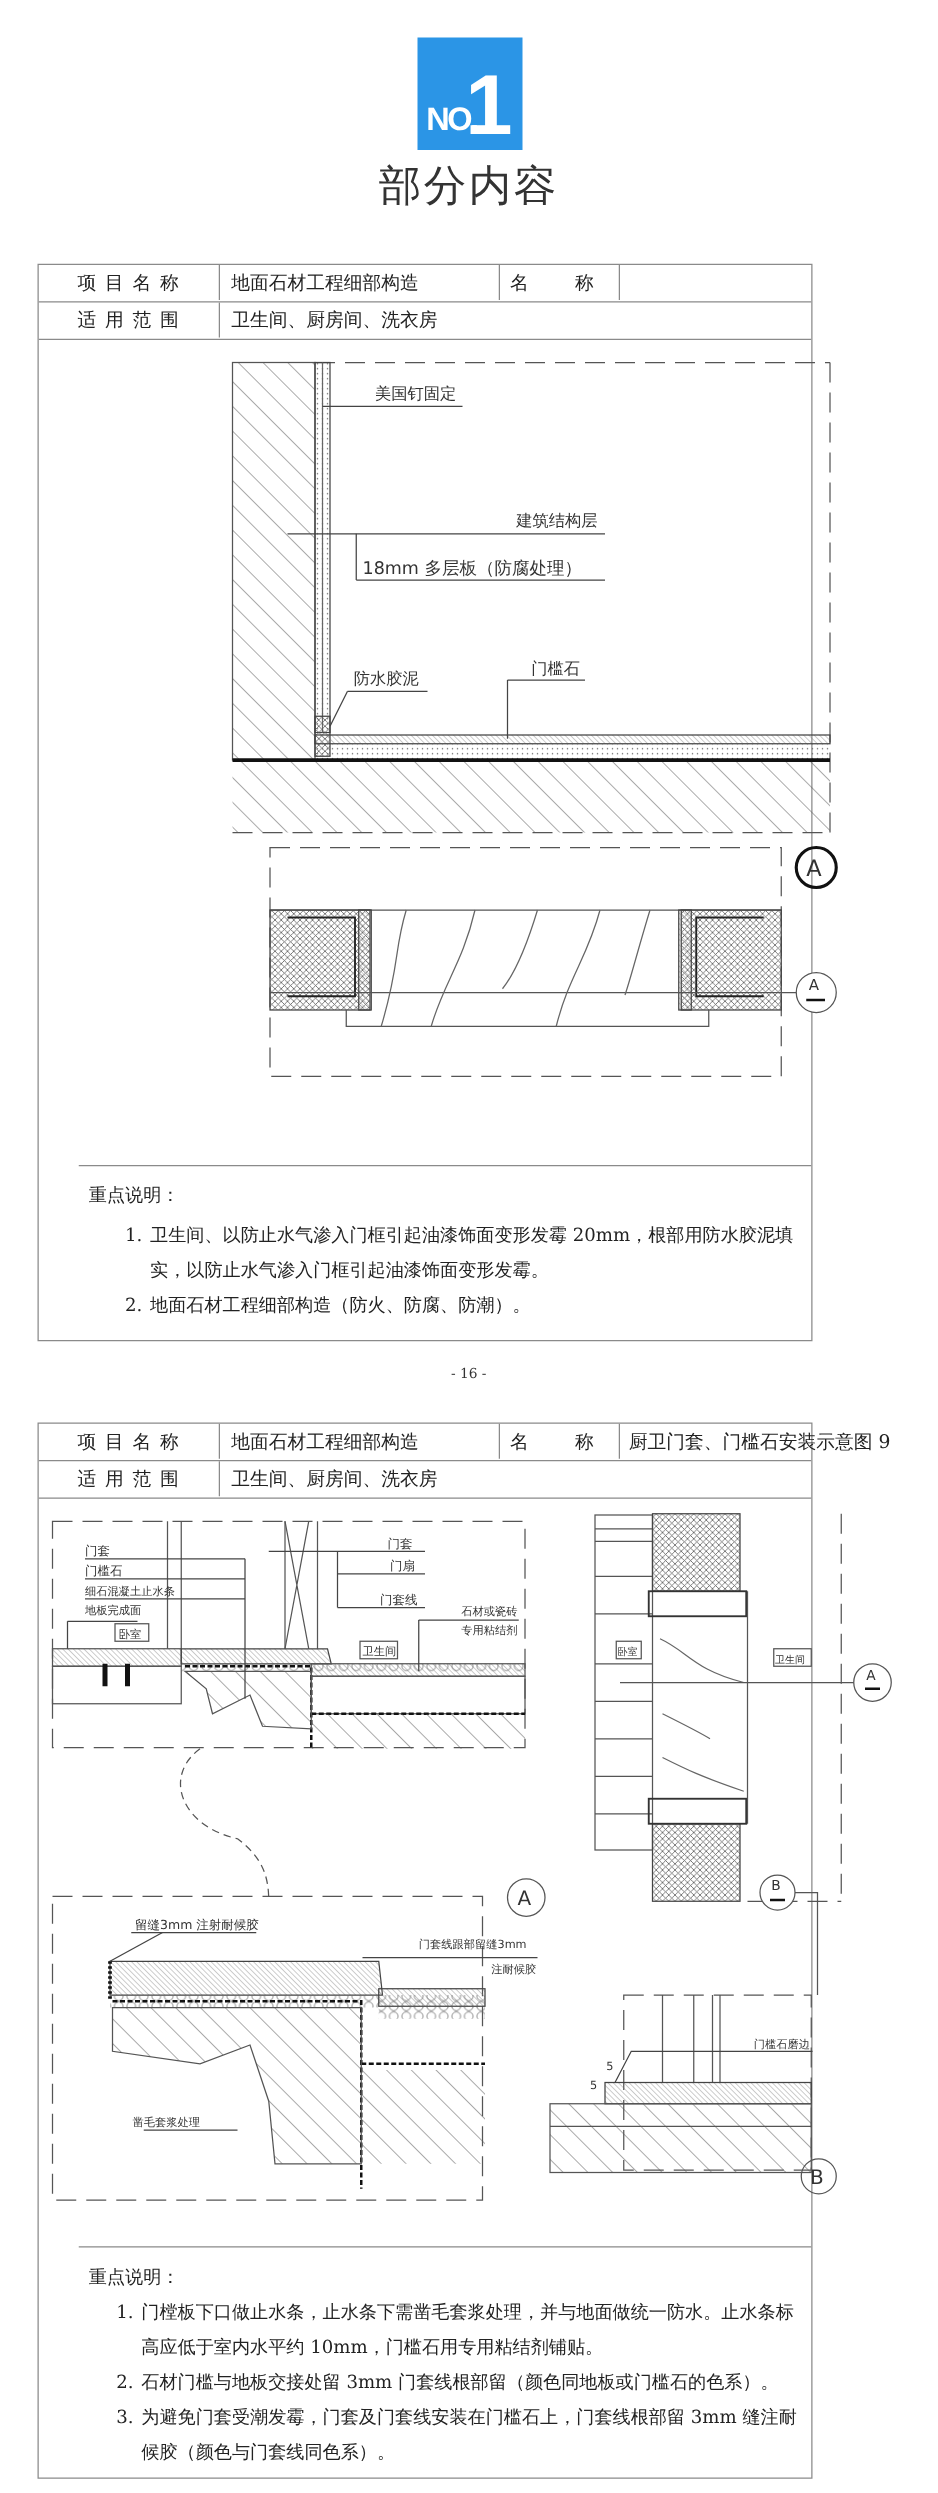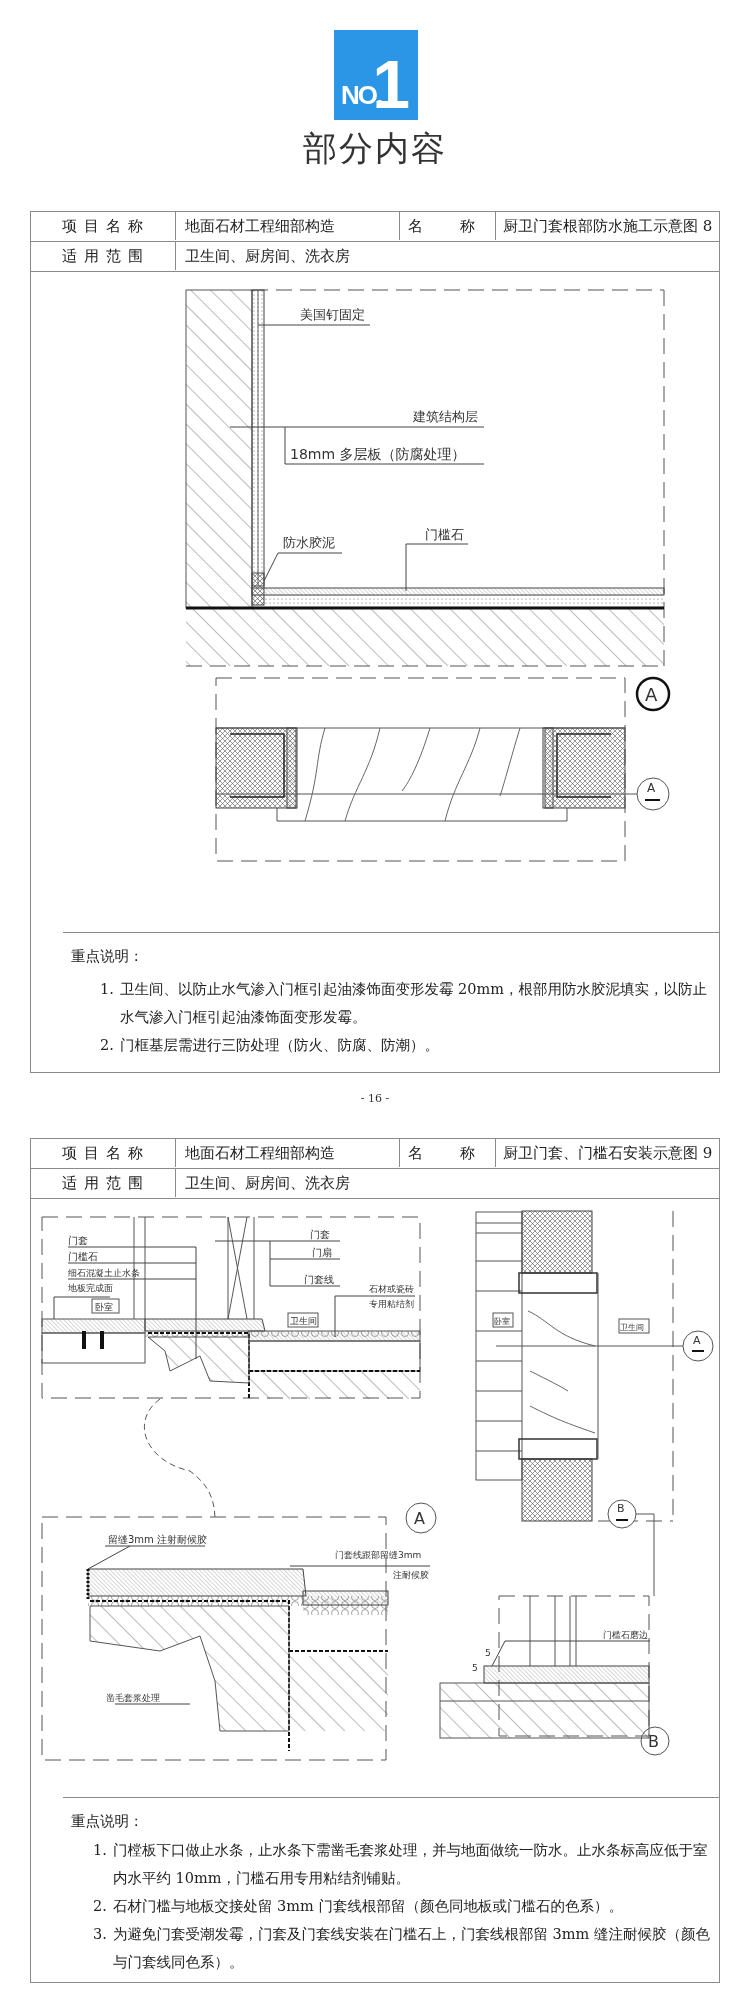--- a/index.html
+++ b/index.html
@@ -4,21 +4,21 @@
 <style>
   * { box-sizing: border-box; margin: 0; padding: 0; }
   html, body { width: 750px; background: #ffffff; }
   body { position: relative; height: 1994px; font-family: "DejaVu Serif", "Liberation Serif", serif; color: #222; overflow: hidden; }
 
   .badge { position: absolute; left: 334px; top: 30px; width: 84px; width: 84px; height: 90px; background: #2b95e6; padding-left: 25px; }
   .badge .no { position: absolute; left: 7px; bottom: 9px; font-family: "Liberation Sans", sans-serif; font-weight: bold; font-size: 26px; color: #fff; letter-spacing: -2px; }
   .badge .one { position: absolute; right: 8px; bottom: 6px; font-family: "Liberation Sans", sans-serif; font-weight: bold; font-size: 68px; line-height: 60px; color: #fff; }
   .section-title { position: absolute; left: 0; width: 750px; top: 126px; text-align: center; font-family: "DejaVu Sans", sans-serif; font-size: 34px; color: #333; letter-spacing: 2px; }
 
-  .sheet { position: absolute; left: 30px; width: 690px; border: 1.5px solid #8a8a8a; }
+  .sheet { position: absolute; left: 30px; width: 620px; border: 1.5px solid #8a8a8a; }
   .sheet1 { top: 211px; height: 862px; }
   .sheet2 { top: 1138px; height: 845px; }
 
   .row { position: absolute; left: 0; right: 0; height: 30px; border-bottom: 1.5px solid #8a8a8a; font-size: 15px; }
   .row.r1 { top: 0; }
   .row.r2 { top: 30px; }
   .cell { position: absolute; top: 0; height: 28px; line-height: 28px; white-space: nowrap; }
   .cell.lbl { left: 0; width: 145px; text-align: center; border-right: 1.5px solid #8a8a8a; letter-spacing: 7px; padding-left: 6px; }
   .cell.val { left: 145px; width: 224px; padding-left: 9px; border-right: 1.5px solid #8a8a8a; }
   .cell.lbl2 { left: 369px; width: 96px; border-right: 1.5px solid #8a8a8a; padding-left: 8px; word-spacing: 0; }
@@ -47,21 +47,20 @@
 <div class="section-title">部分内容</div>
 
 <div class="sheet sheet1">
   <div class="row r1">
     <div class="cell lbl">项目名称</div>
     <div class="cell val">地面石材工程细部构造</div>
     <div class="cell lbl2">
       <span class="a">名</span>
       <span class="b">称</span>
     </div>
-    <div class="cell val2">厨卫门套根部防水施工示意图 8</div>
   </div>
   <div class="row r2">
     <div class="cell lbl">适用范围</div>
     <div class="cell scope">卫生间、厨房间、洗衣房</div>
   </div>
 
   <div class="drawing" style="top:60px;height:660px;">
     <svg width="690" height="660" viewBox="0 0 690 660">
       <defs>
         <pattern id="hatch" width="14" height="14" patternUnits="userSpaceOnUse" patternTransform="rotate(-45)">
@@ -134,21 +133,21 @@
   </div>
 
   <div class="notes" style="height:140px;">
     <div class="head">重点说明：</div>
     <div class="note" style="top:42px;">
       <span class="num">1.</span>
       <span class="txt">卫生间、以防止水气渗入门框引起油漆饰面变形发霉 20mm，根部用防水胶泥填实，以防止水气渗入门框引起油漆饰面变形发霉。</span>
     </div>
     <div class="note" style="top:98px;">
       <span class="num">2.</span>
-      <span class="txt">门框基层需进行三防处理（防火、防腐、防潮）。</span>
+      <span class="txt">地面石材工程细部构造（防火、防腐、防潮）。</span>
     </div>
   </div>
 </div>
 
 <div class="pageno">- 16 -</div>
 
 <div class="sheet sheet2">
   <div class="row r1">
     <div class="cell lbl">项目名称</div>
     <div class="cell val">地面石材工程细部构造</div>

